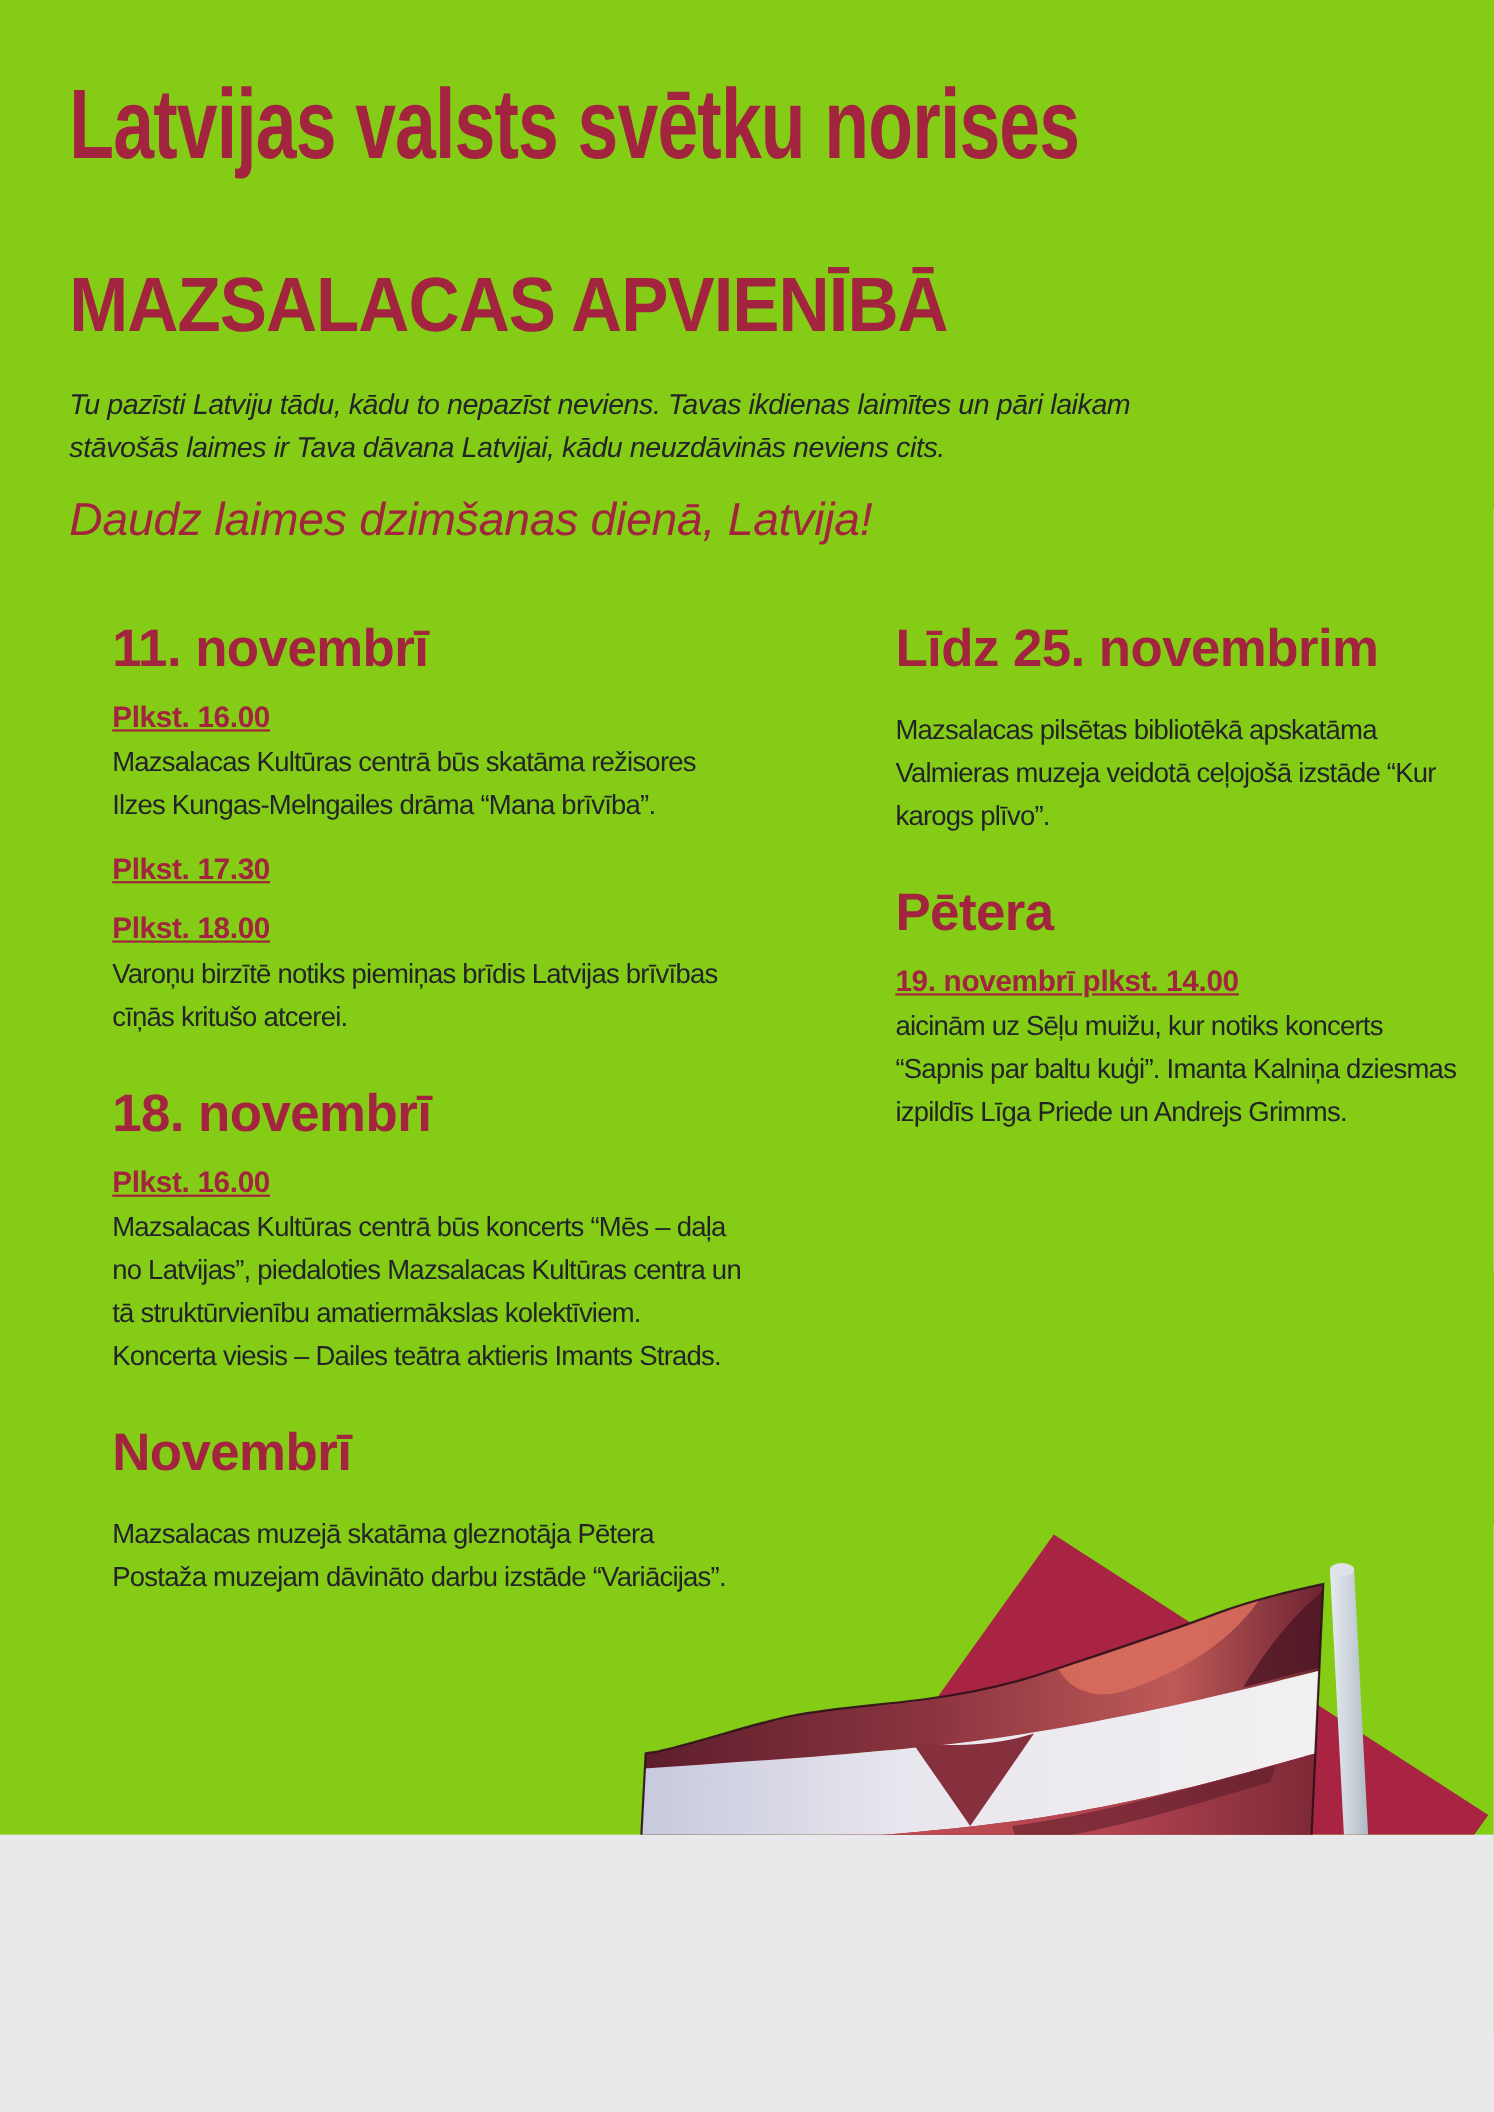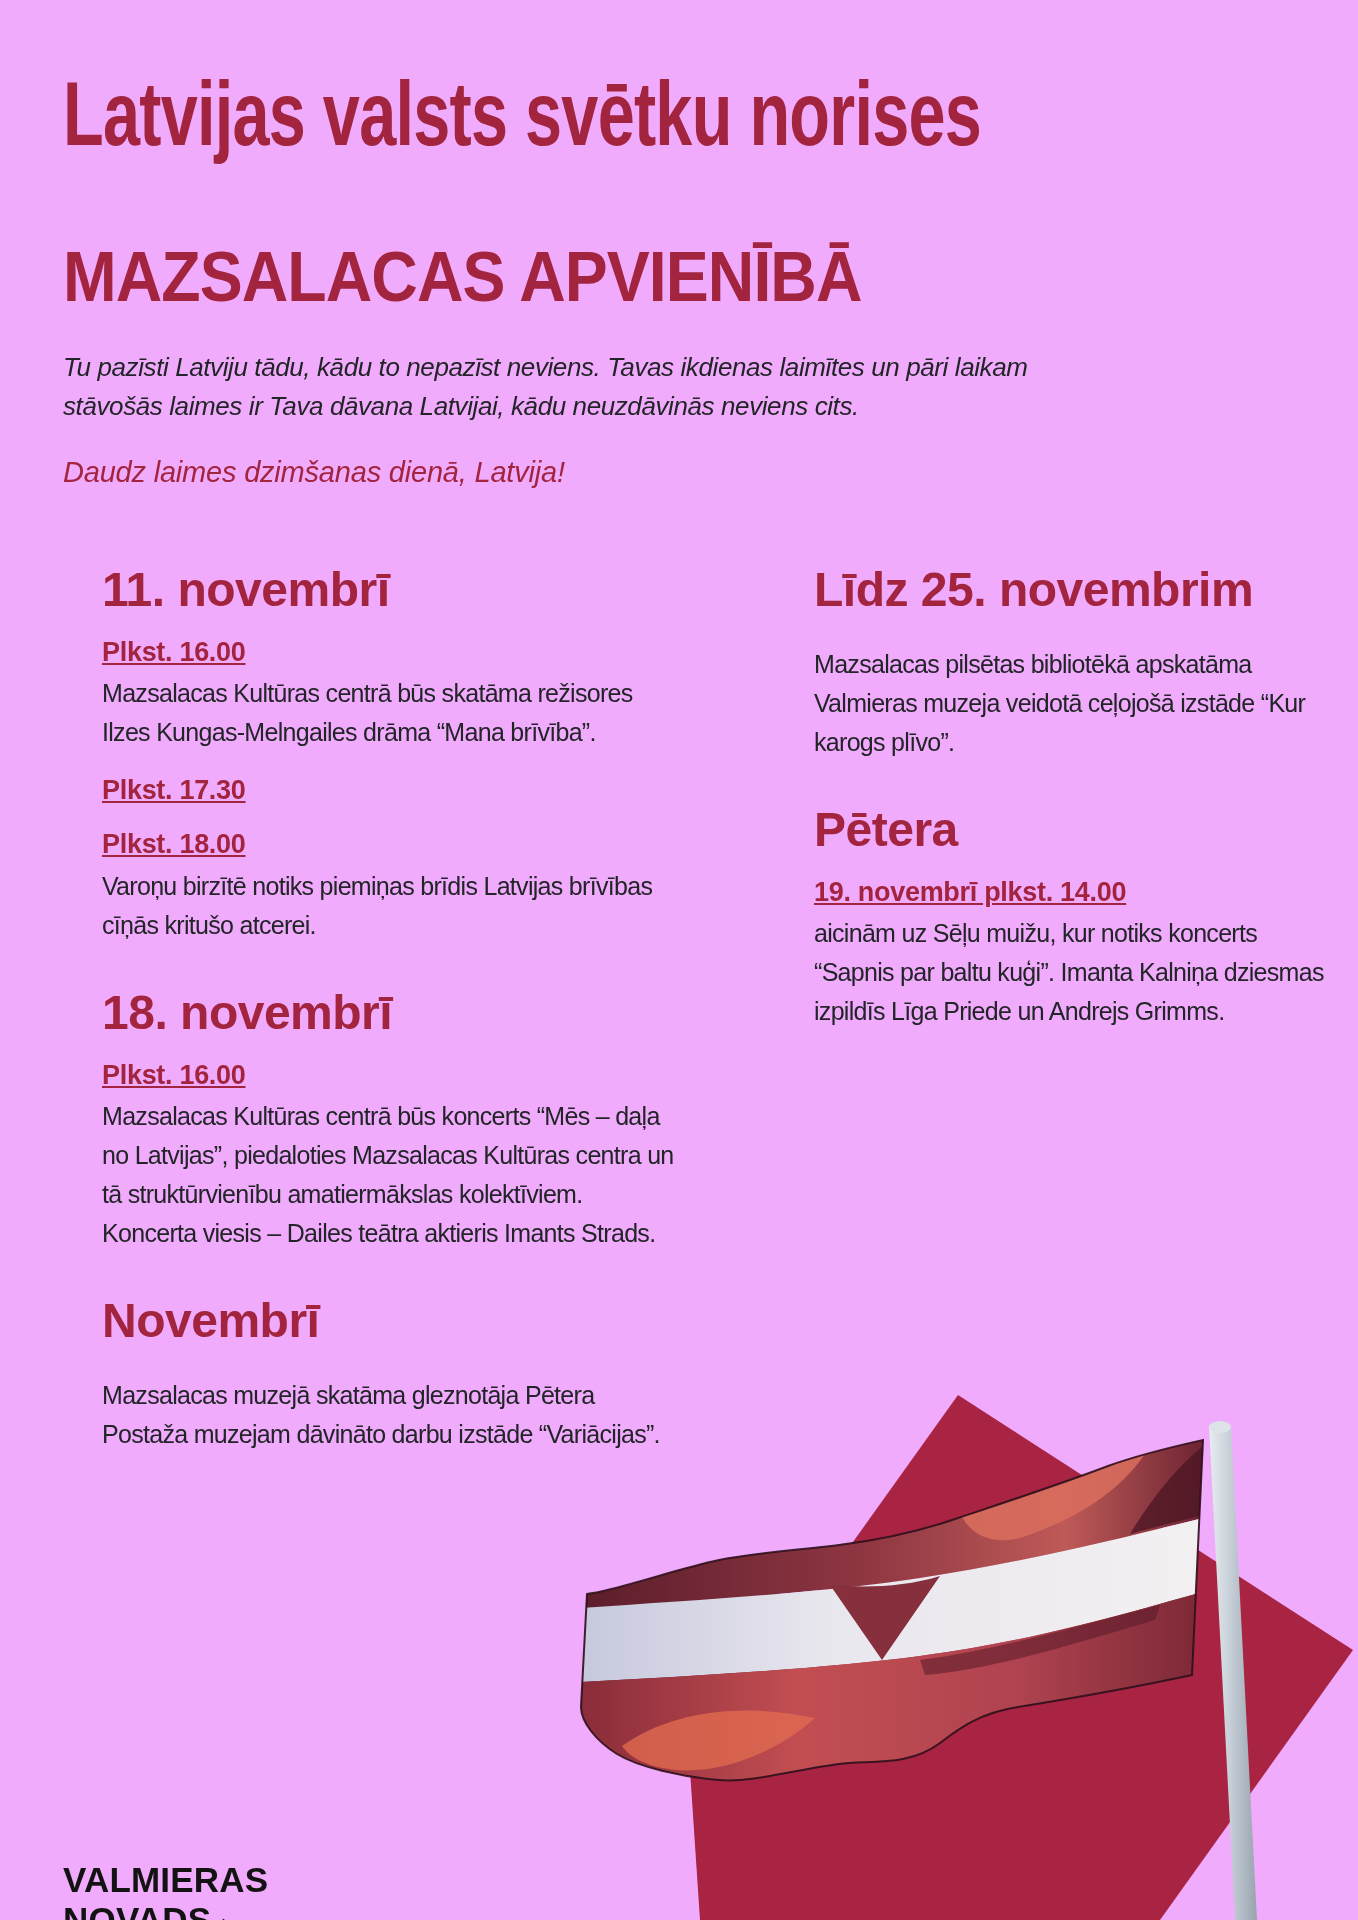--- a/index.html
+++ b/index.html
@@ -1,19 +1,19 @@
 <!DOCTYPE html>
 <html><head>
 <meta charset="utf-8">
 <style>
   html,body{margin:0;padding:0;}
   body{width:1358px;background:#e9e9ec;}
   .page{
-    position:relative;width:1358px;height:1920px;overflow:hidden;
-    background:#f0abfc;
+    position:relative;width:1358px;height:1668px;overflow:hidden;
+    background:#84cc16;
     font-family:"Liberation Sans","DejaVu Sans",sans-serif;
     color:#232428;
   }
   .content{position:relative;z-index:1;}
   h1.title{
     margin:72px 0 0 63px;
     font-size:90px;line-height:.95;font-weight:900;letter-spacing:-1px;
     color:#A3243E;white-space:nowrap;
     transform:scaleX(.74);transform-origin:0 0;
   }
@@ -23,21 +23,21 @@
     color:#A3243E;white-space:nowrap;
     transform:scaleX(.92);transform-origin:0 0;
   }
   p.intro{
     margin:36px 63px 0;width:1030px;
     font-size:26px;line-height:39px;letter-spacing:-.4px;color:#232428;font-style:italic;
   }
   .greeting{
     margin:26px 63px 0;
     font-style:italic;color:#A3243E;
-    font-size:29px;line-height:40px;letter-spacing:-.2px;
+    font-size:42px;line-height:40px;letter-spacing:-.2px;
   }
   .cols{display:flex;margin:74px 0 0 63px;}
   .col-left{width:575px;margin-right:137px;flex:0 0 auto;margin-left:39px;}
   .col-right{width:515px;flex:0 0 auto;}
   .evsec + .evsec{margin-top:44px;}
   h3.sec-h{
     margin:0;font-size:48px;line-height:1;font-weight:800;letter-spacing:-.5px;
     color:#A3243E;
   }
   p.time{

